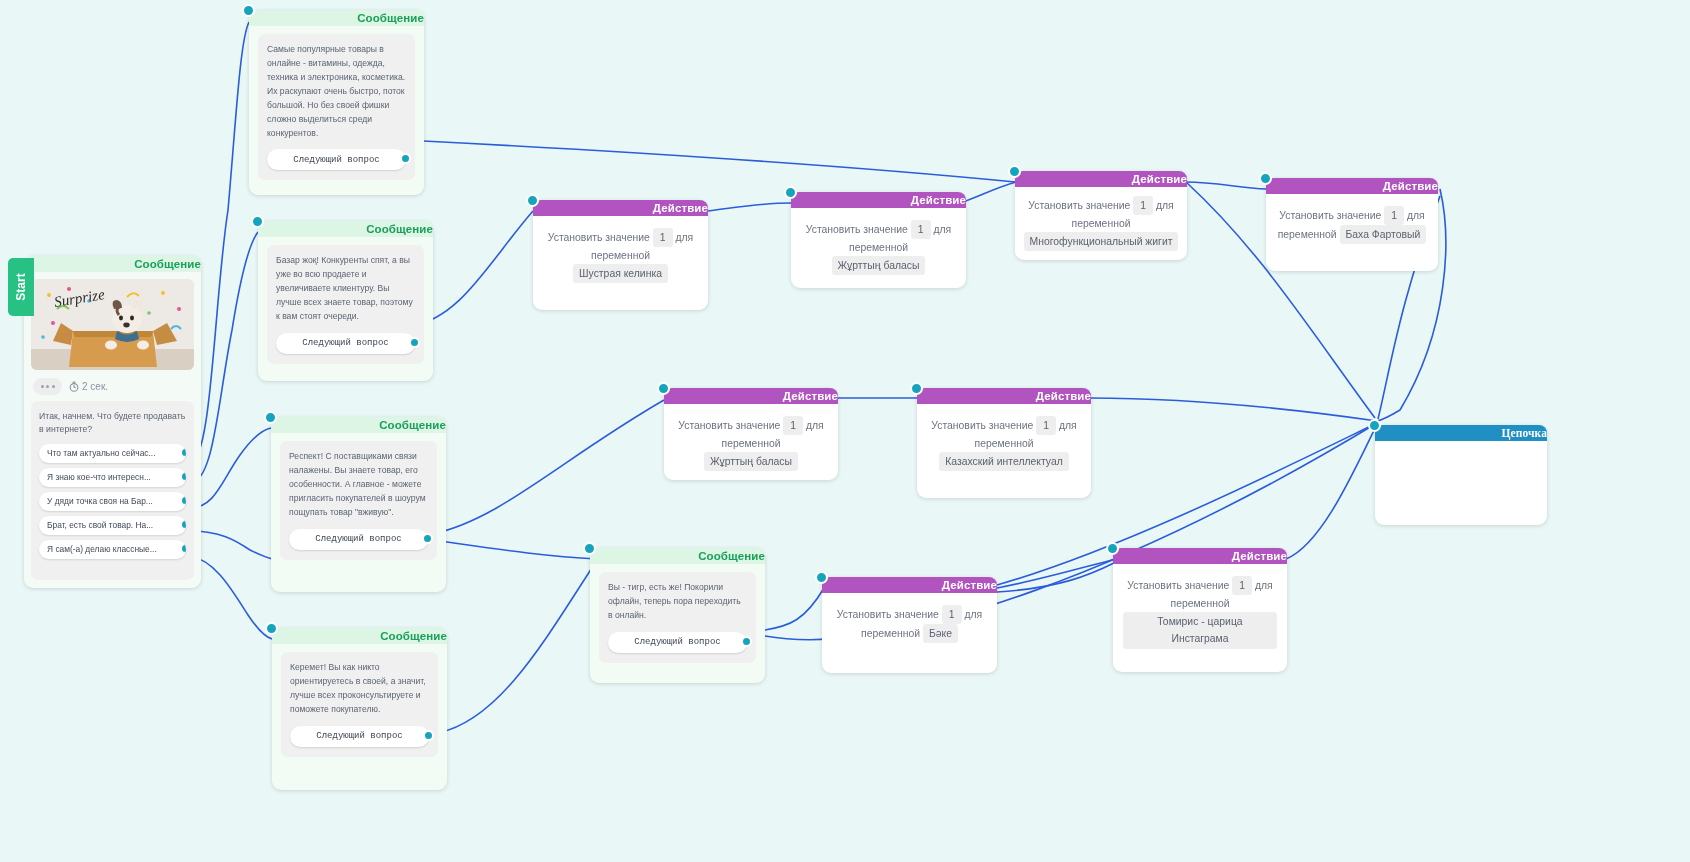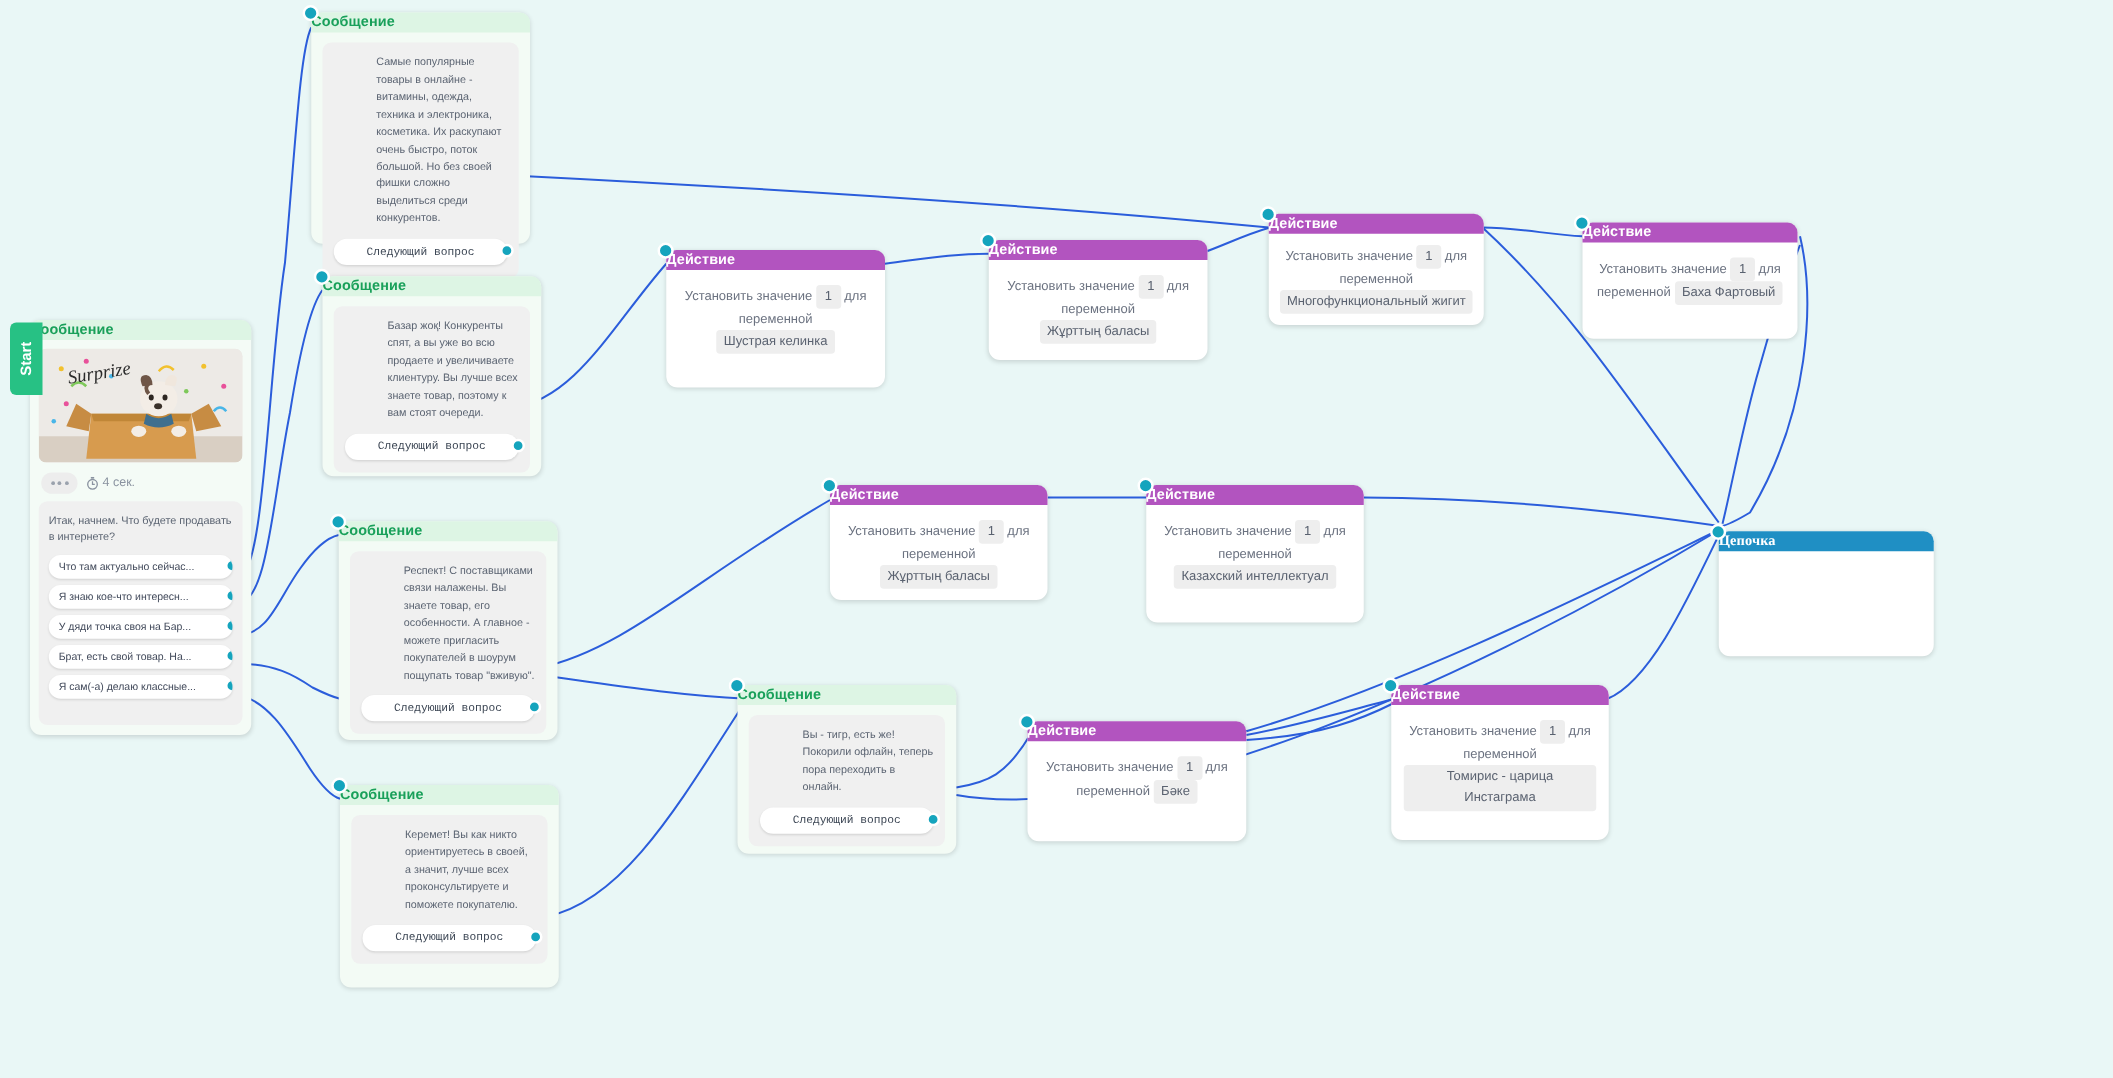--- a/index.html
+++ b/index.html
@@ -25,40 +25,39 @@
   .node {
     position: absolute;
     border-radius: 9px;
     background: #ffffff;
     box-shadow: 0 1px 4px rgba(0,0,0,0.14);
     z-index: 5;
   }
   .node-header {
     height: 16px;
     border-radius: 8px 8px 0 0;
-    display: flex; align-items: center; justify-content: flex-start;
+    display: flex; align-items: center; justify-content: flex-end;
     font-size: 11.5px;
     font-weight: bold;
     letter-spacing: .1px;
   }
   .node-body { padding: 8px 9px 10px 9px; }
 
   
   .msg .node-header { background: #ddf5e4; color: #19a05a; }
   .msg { background: #f3fbf5; }
   .msg-inner {
     background: #f0f0f0;
     border-radius: 7px;
     padding: 9px 9px 10px 9px;
   }
   .msg-text {
     font-size: 8.6px;
     line-height: 1.62;
     color: #5b6472;
-    margin-left: 34px;
   }
   .next-btn {
     margin-top: 9px;
     height: 21px;
     background: #ffffff;
     border-radius: 11px;
     display: flex; align-items: center; justify-content: center;
     font-size: 9px;
     color: #3c4654;
     box-shadow: 0 1px 2px rgba(0,0,0,.13);
@@ -277,21 +276,21 @@
           <i></i>
           <i></i>
           <i></i>
         </div>
       <div class="timer">
         <svg width="10" height="11" viewBox="0 0 12 13">
           <circle cx="6" cy="7.6" r="4.6" fill="none" stroke="#8a93a0" stroke-width="1.3"></circle>
           <rect x="4.4" y="0.6" width="3.2" height="1.6" fill="#8a93a0"></rect>
           <path d="M6 4.6 V7.6 H8.2" stroke="#8a93a0" stroke-width="1.2" fill="none"></path>
         </svg>
-        <span>4 сек.</span>
+        <span>2 сек.</span>
       </div>
     </div>
 
     <div class="q-block">
       <div class="q-text">Итак, начнем. Что будете продавать в интернете?</div>
       <div class="answer">
         <span>Что там актуально сейчас...</span>
         <span class="port small"></span>
       </div>
       <div class="answer">

